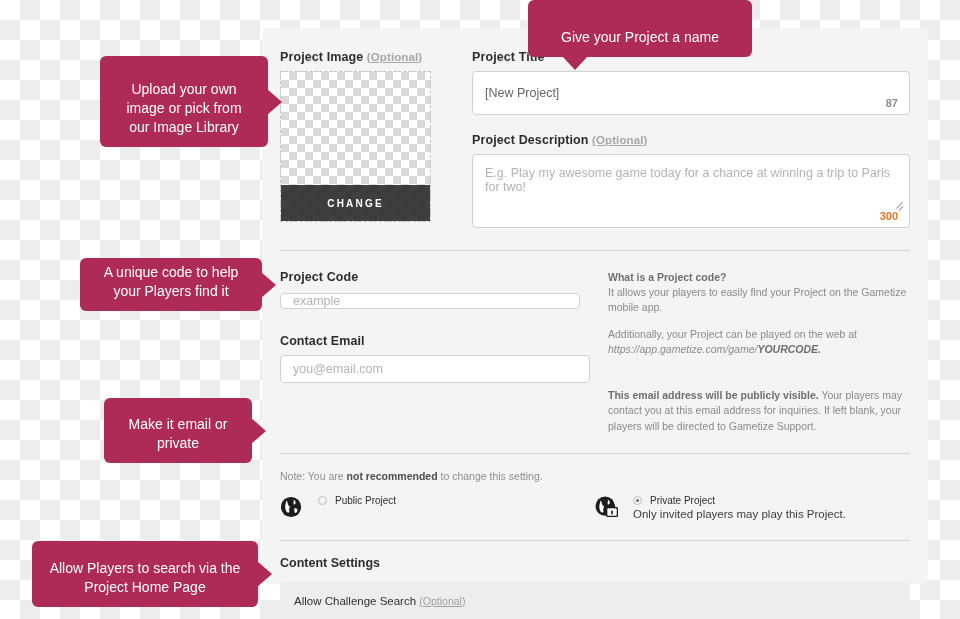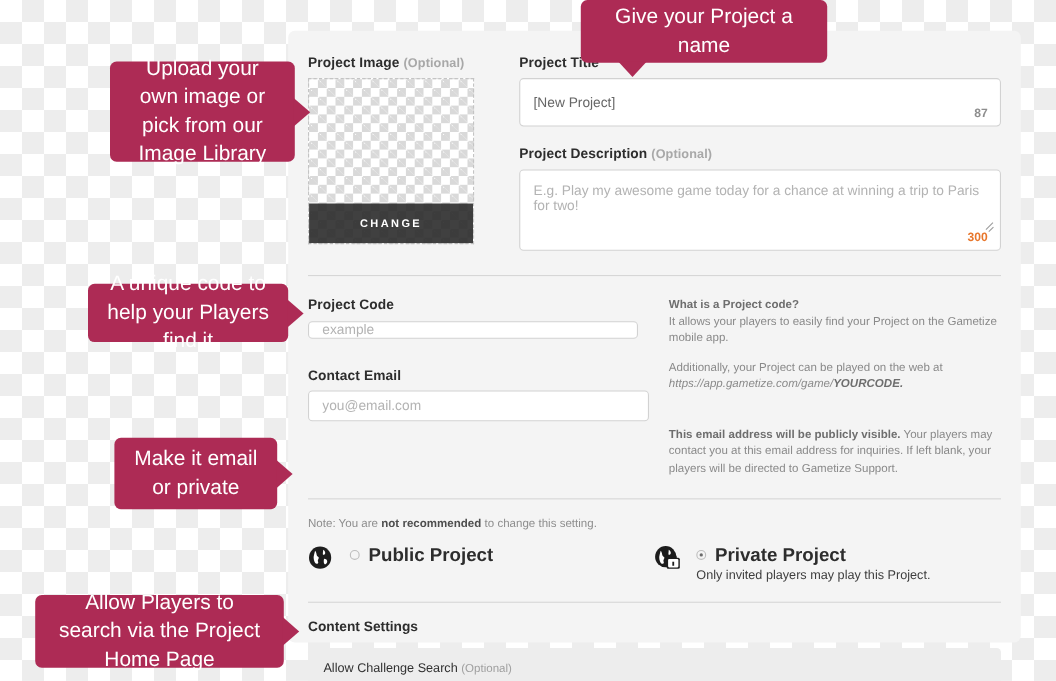--- a/index.html
+++ b/index.html
@@ -41,20 +41,21 @@
     font-size: 12.5px;
     font-weight: bold;
     color: #2d2d2d;
     margin-bottom: 7px;
     letter-spacing: .1px;
   }
   .optional {
     font-weight: bold;
     color: #a8a8a8;
     font-size: 11.5px;
+    text-decoration: underline;
   }
 
   
   .img-upload {
     width: 151px;
     height: 151px;
     border: 1px dashed #c4c4c4;
     position: relative;
     background-color: #ffffff;
     background-image:
@@ -181,44 +182,44 @@
     position: relative;
   }
   .radio.checked::after {
     content: "";
     position: absolute;
     left: 2px; top: 2px;
     width: 3px; height: 3px;
     border-radius: 50%;
     background: #6b6b6b;
   }
-  .opt-title { font-size: 17px; font-weight: bold; color: #2d2d2d; }
+  .opt-title { font-size: 10px; font-weight: normal; color: #2d2d2d; }
   .opt-desc  { font-size: 11.5px; color: #3d3d3d; margin-top: 2px; }
 
   
   .settings-box {
     margin-top: 12px;
     background: #ededed;
     border-radius: 4px;
     padding: 13px 14px 14px 14px;
   }
   .setting-label { font-size: 11.5px; color: #303030; }
   .setting-label .optional { font-weight: normal; color: #a0a0a0; font-size: 10.5px; }
 
   
   .callout {
     position: absolute;
     background: #ad2b55;
     border-radius: 6px;
     color: #fff;
-    font-size: 19px;
+    font-size: 14px;
     line-height: 1.35;
     text-align: center;
     display: flex;
-    align-items: center;
+    align-items: flex-end;
     justify-content: center;
     padding: 10px 16px;
   }
   .callout .tail-right {
     position: absolute;
     right: -14px;
     top: 50%;
     margin-top: -13px;
     width: 0; height: 0;
     border-top: 13px solid transparent;

